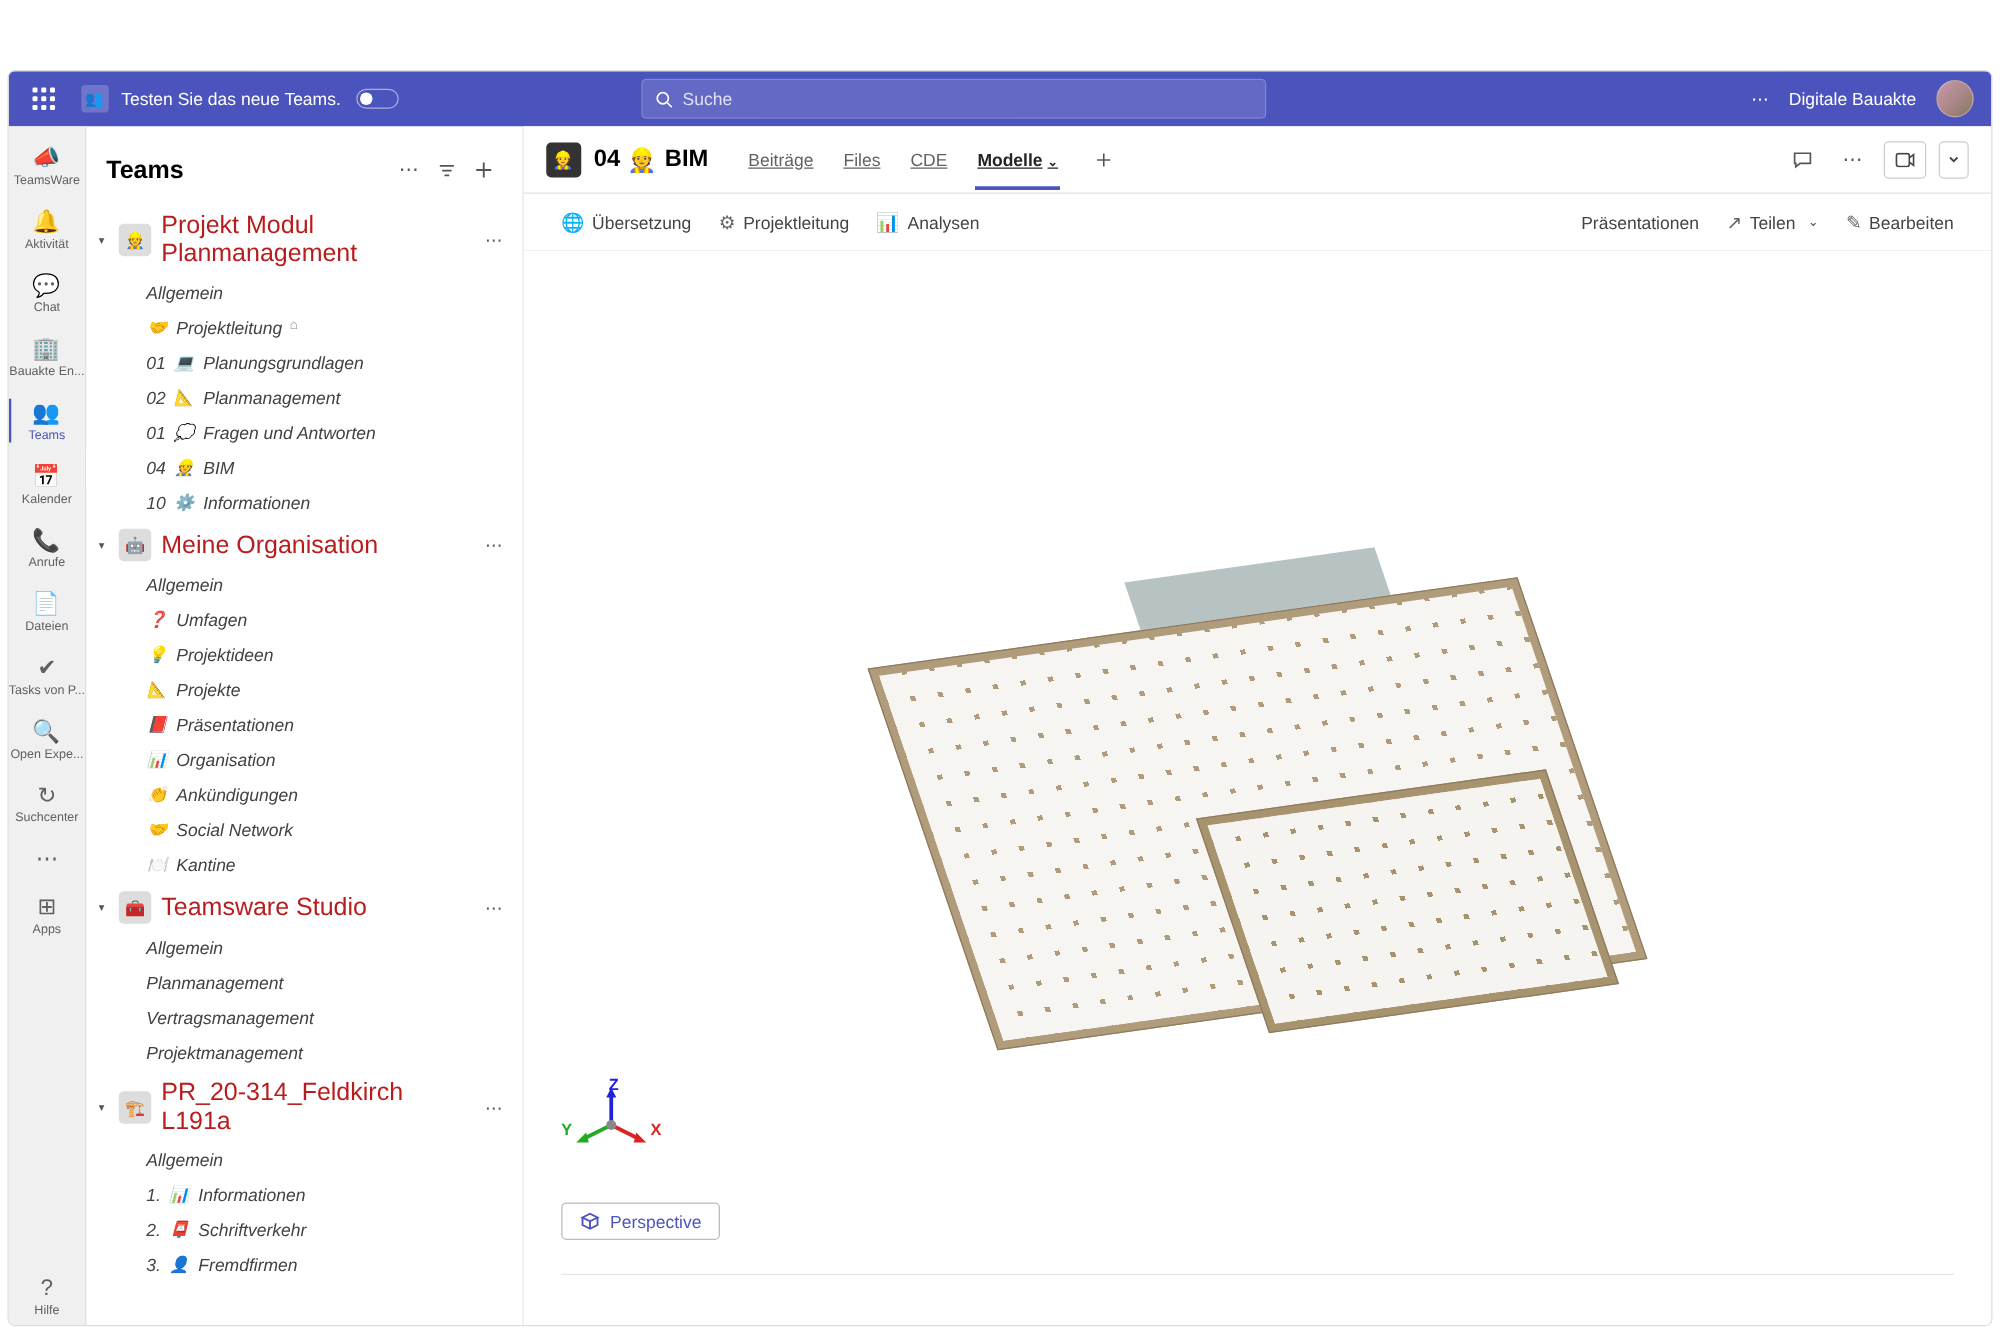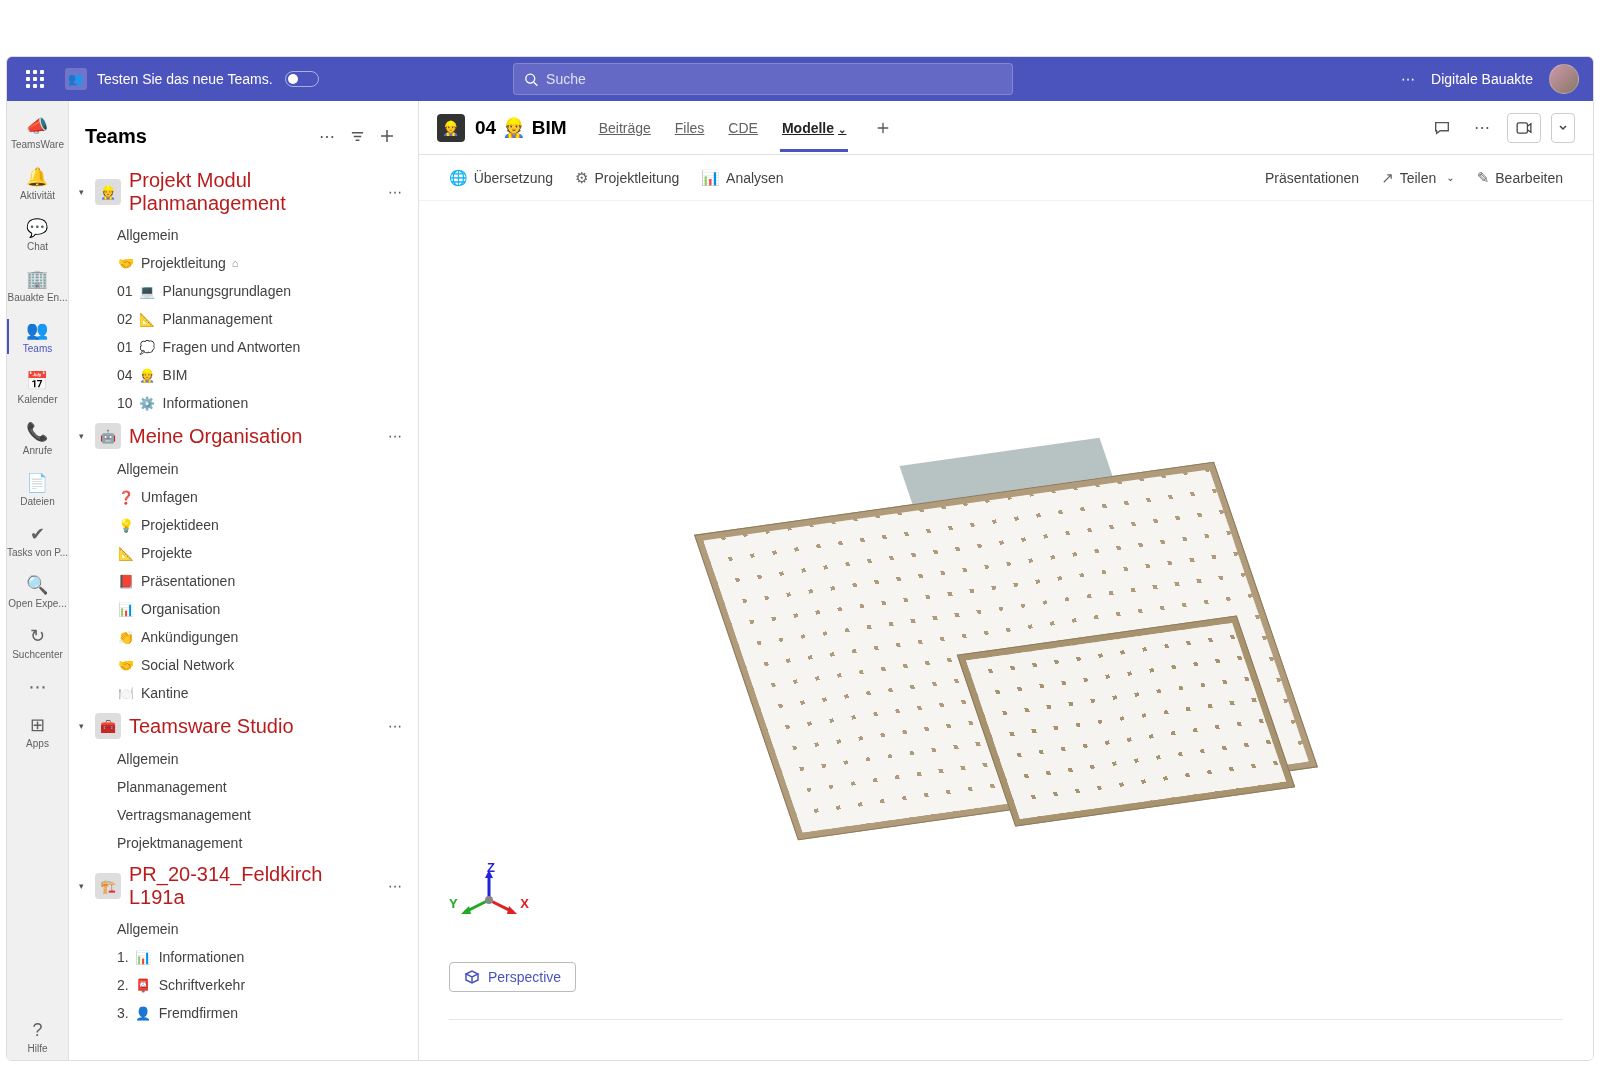--- a/index.html
+++ b/index.html
@@ -37,21 +37,21 @@
 .side-head { display:flex; align-items:center; padding: 20px 16px 12px 16px; }
 .side-head h1 { font-size:20px; font-weight:700; flex:1; }
 .side-head .btn, .icon-btn { width:30px; height:30px; display:flex; align-items:center; justify-content:center; color:#555; cursor:pointer; font-size:16px; border-radius:3px;}
 .section-label { font-size:12px; color:#555; padding: 4px 16px 4px 10px; display:flex; align-items:center; gap:4px; cursor:pointer;}
 .section-label::before { content:'▾'; font-size:9px; }
 .team-row { display:flex; align-items:center; padding: 6px 10px; gap:8px; cursor:pointer; }
 .team-row::before { content:'▾'; font-size:9px; color:#555; width:8px; }
 .team-ava { width:26px; height:26px; border-radius:4px; background:#ddd; display:flex; align-items:center; justify-content:center; font-size:13px;}
 .team-name { flex:1; font-size:20px; color:#b91c1c; }
 .team-more { color:#555; font-size:14px; padding:0 6px; cursor:pointer; }
-.channel { padding: 5px 10px 5px 48px; font-size:14px; color:#424242; cursor:pointer; display:flex; align-items:center; gap:6px; min-height:28px;}
+.channel { padding: 5px 10px 5px 48px; font-size:14px; color:#424242; cursor:pointer; display:flex; align-items:flex-start; gap:6px; min-height:28px;font-style:italic;}
 .channel.active { background:#fff; font-weight:400; position:relative; }
 .channel.active::before { content:''; position:absolute; left:0; top:4px; bottom:4px; width:3px; background:transparent; }
 .channel .emoji { width:18px; text-align:center; font-size:13px;}
 
 
 .main { flex:1; display:flex; flex-direction:column; overflow:hidden; background:#fff; }
 .tabbar { height: 54px; border-bottom:1px solid #e1e1e1; display:flex; align-items:center; padding: 0 18px; gap:10px; }
 .tab-ava { width:28px; height:28px; border-radius:4px; background:#333; display:flex; align-items:center; justify-content:center; font-size:14px;}
 .tab-title { font-size:19px; font-weight:700; display:flex; align-items:center; gap:6px; margin-right:10px;}
 .tabs { display:flex; align-items:center; gap:0; }

